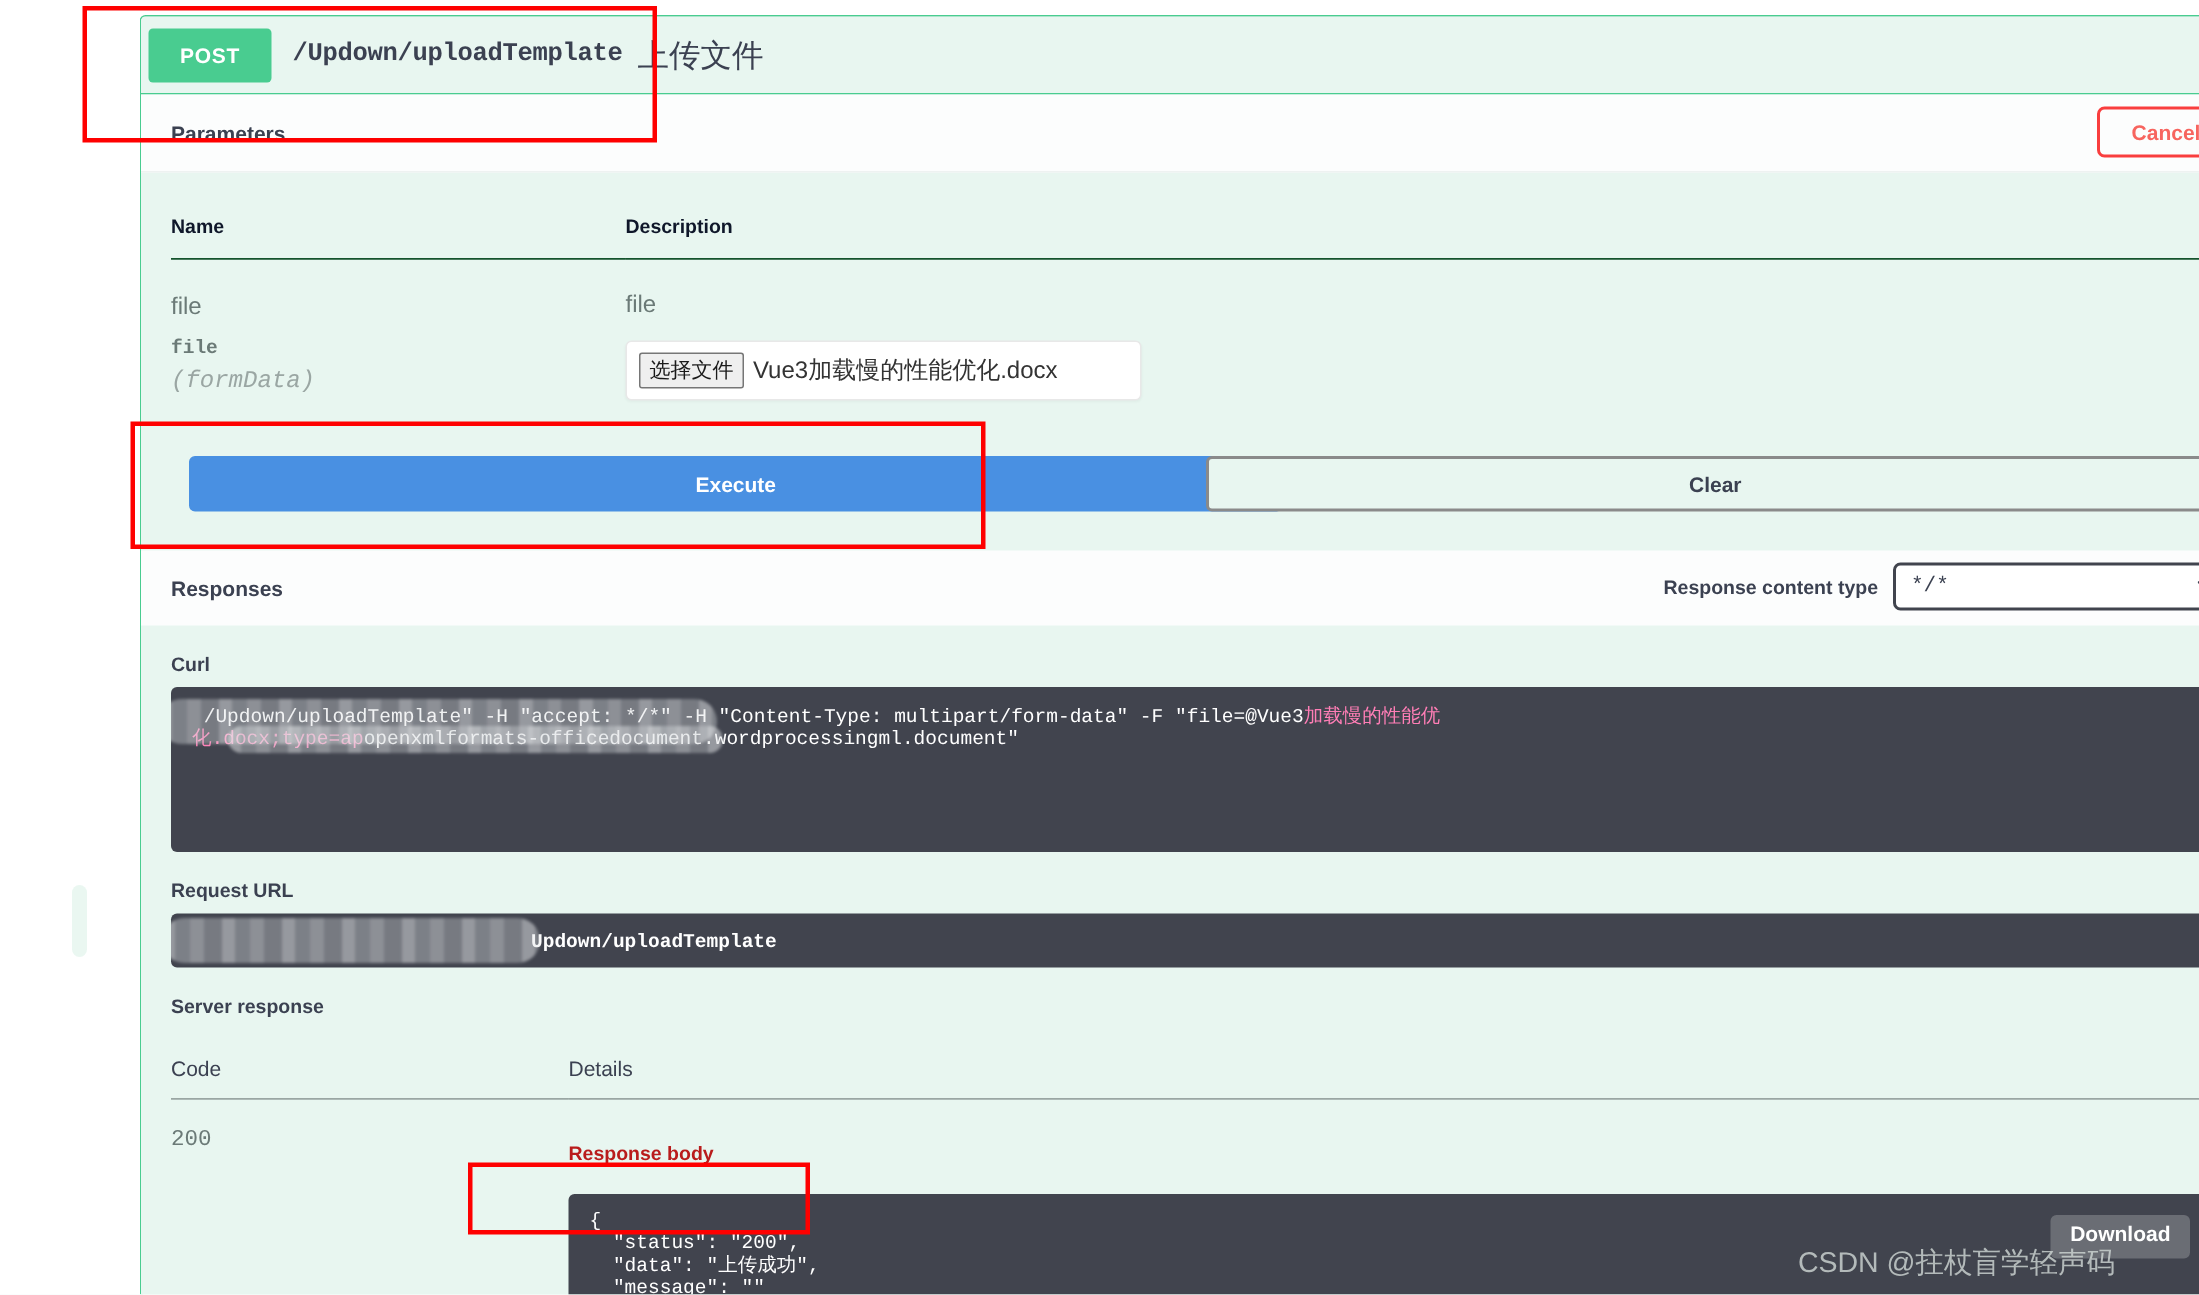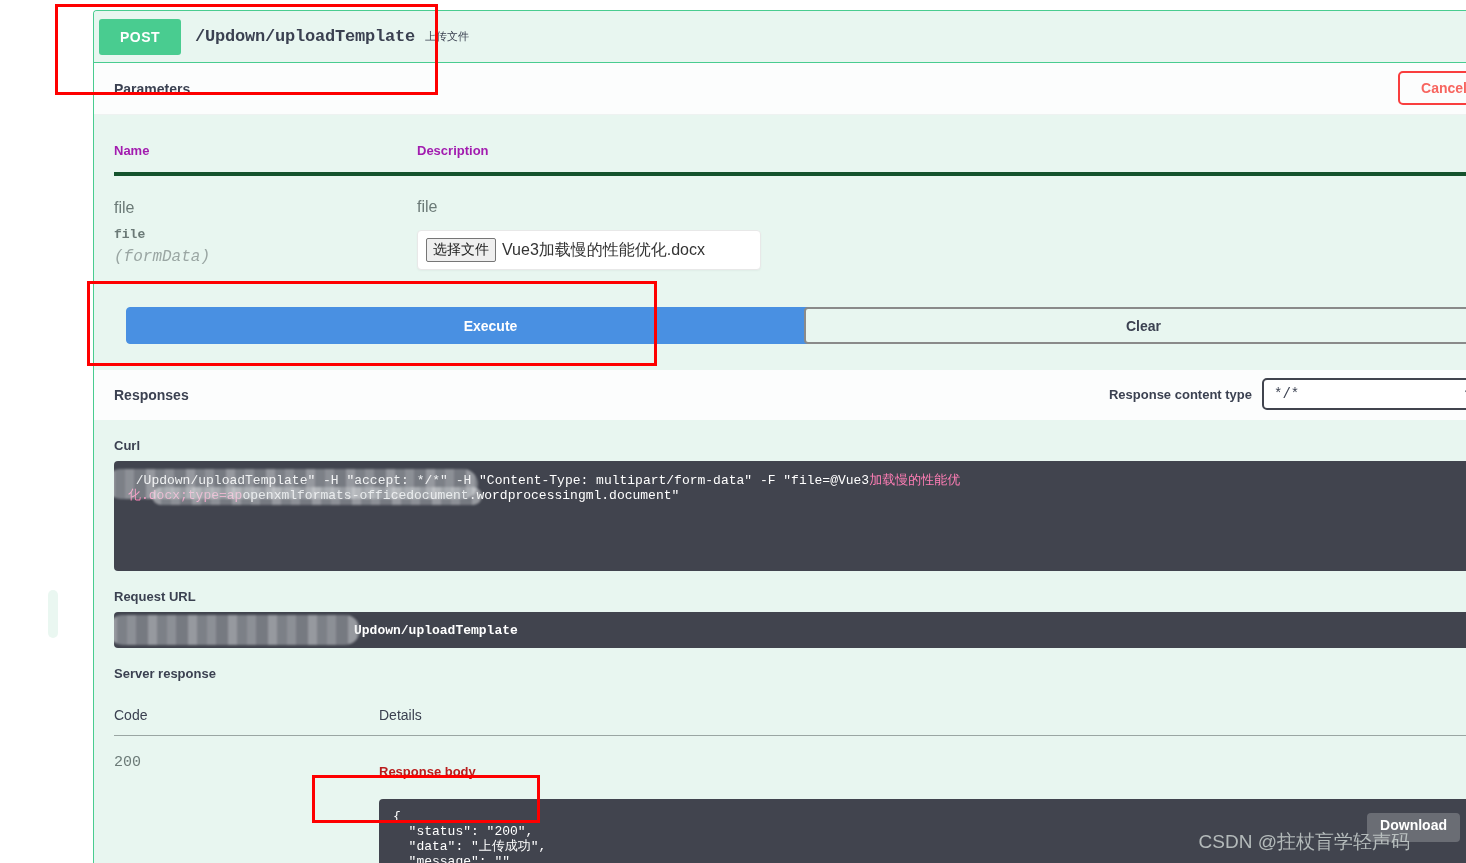--- a/index.html
+++ b/index.html
@@ -57,21 +57,21 @@
   .op-path {
     margin-left: 14px;
     font-family: "Liberation Mono", monospace;
     font-size: 17px;
     color: #3b4151;
     font-weight: bold;
     letter-spacing: -0.2px;
   }
   .op-summary-text {
     margin-left: 10px;
-    font-size: 11px;
+    font-size: 21px;
     color: #3b4151;
   }
 
   
   .params-head-row {
     position: relative;
     height: 52px;
     background: #fcfdfd;
     display: flex;
     align-items: center;
@@ -105,23 +105,23 @@
     padding: 0 18px 0 20px;
   }
   .ptable {
     width: 100%;
     border-collapse: collapse;
   }
   .ptable th {
     text-align: left;
     font-size: 13px;
     font-weight: bold;
-    color: #a21caf;
+    color: #0f172a;
     padding: 28px 0 14px 0;
-    border-bottom: 4px solid #14532d;
+    border-bottom: 1px solid #14532d;
   }
   .ptable th.col-name { width: 303px; }
   .ptable td {
     vertical-align: top;
     padding: 22px 0 10px 0;
   }
   .pname {
     font-size: 16px;
     color: #6b7a77;
     line-height: 1.2;

